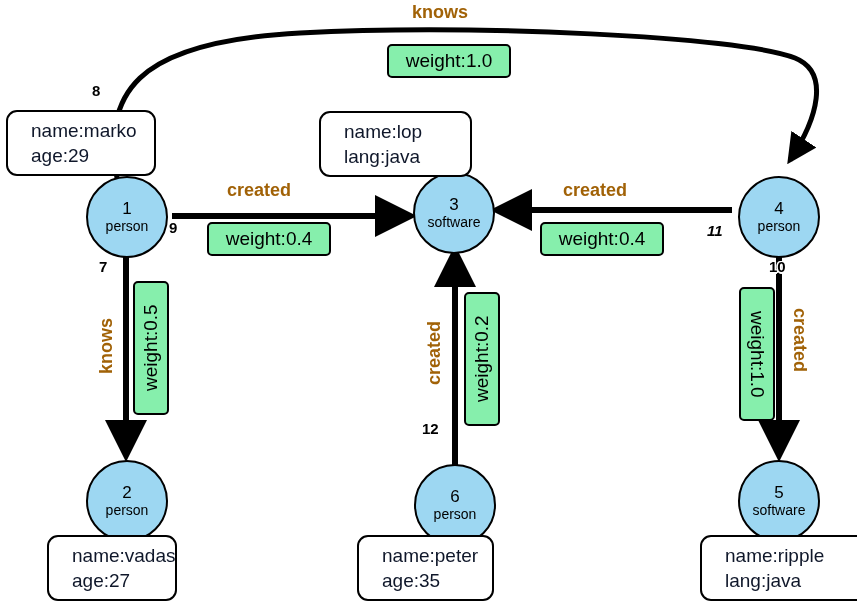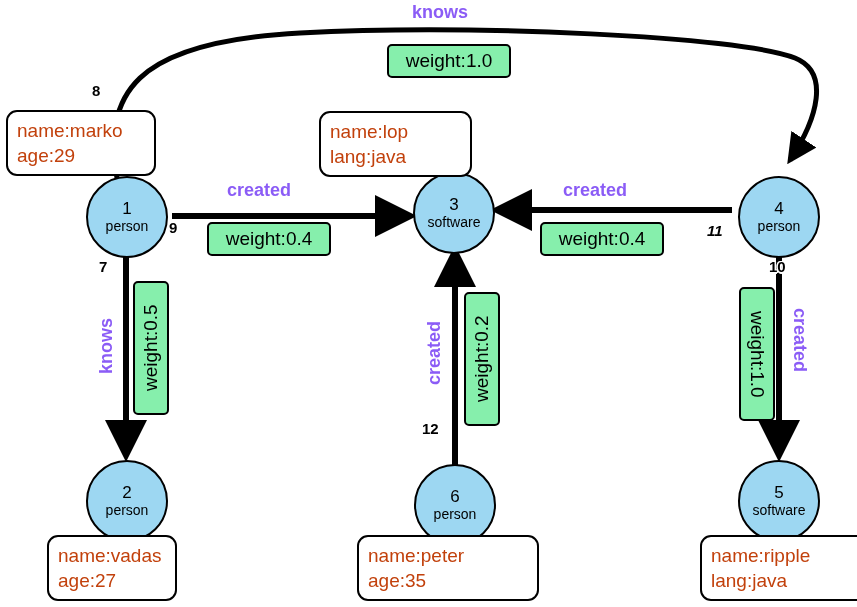--- a/index.html
+++ b/index.html
@@ -48,24 +48,24 @@
     font-size: 14px;
   }
 
   
   .propbox {
     position: absolute;
     background: #ffffff;
     border: 2px solid #000000;
     border-radius: 11px;
     box-sizing: border-box;
-    padding: 6px 9px;
+    padding: 6px 23px;
     font-size: 19px;
     line-height: 1.32;
-    color: #c2410c;
+    color: #0f172a;
     white-space: nowrap;
     z-index: 7;
   }
   .propbox.under { z-index: 8; }
 
   
   .weightbox {
     position: absolute;
     background: #86efac;
     border: 2px solid #000000;
@@ -90,21 +90,21 @@
   .weightbox.vert-down {
     writing-mode: vertical-rl;
     padding: 11px 5px;
   }
 
   
   .edgelabel {
     position: absolute;
     font-size: 18px;
     font-weight: bold;
-    color: #8b5cf6;
+    color: #a16207;
     white-space: nowrap;
     z-index: 9;
     text-shadow:
        1.5px 0 0 #fff, -1.5px 0 0 #fff, 0 1.5px 0 #fff, 0 -1.5px 0 #fff,
        1px 1px 0 #fff, -1px 1px 0 #fff, 1px -1px 0 #fff, -1px -1px 0 #fff;
   }
   .edgelabel.vert-up {
     writing-mode: vertical-rl;
     transform: rotate(180deg);
   }
@@ -162,21 +162,21 @@
     <div>name:lop</div>
     <div>lang:java</div>
   </div>
 
 
   <div class="propbox under" style="left:47px; top:535px; width:130px;">
     <div>name:vadas</div>
     <div>age:27</div>
   </div>
 
-  <div class="propbox under" style="left:357px; top:535px; width:182px;">
+  <div class="propbox under" style="left:357px; top:535px; width:137px;">
     <div>name:peter</div>
     <div>age:35</div>
   </div>
 
   <div class="propbox under" style="left:700px; top:535px; width:172px;">
     <div>name:ripple</div>
     <div>lang:java</div>
   </div>
 
   <div class="vertex" style="left:86px; top:176px; width:82px; height:82px;">

